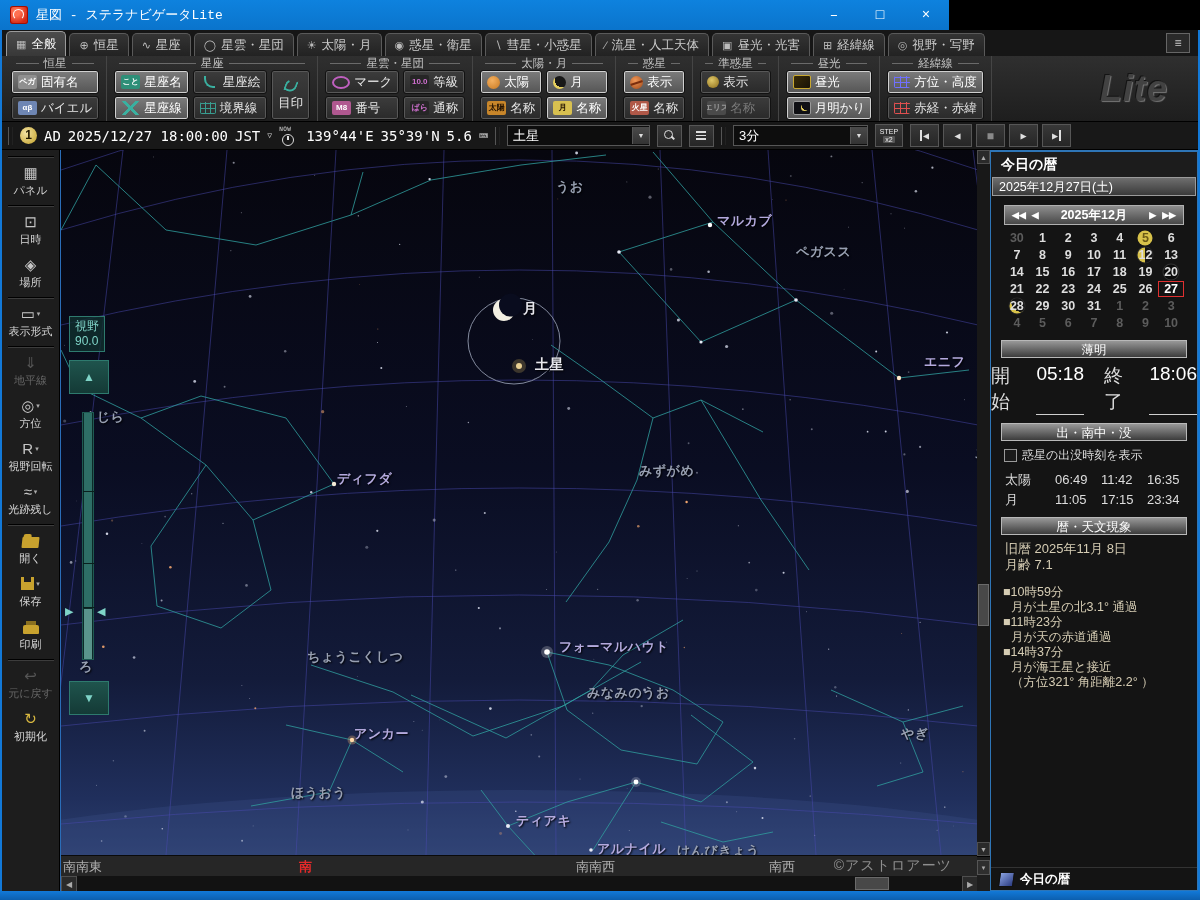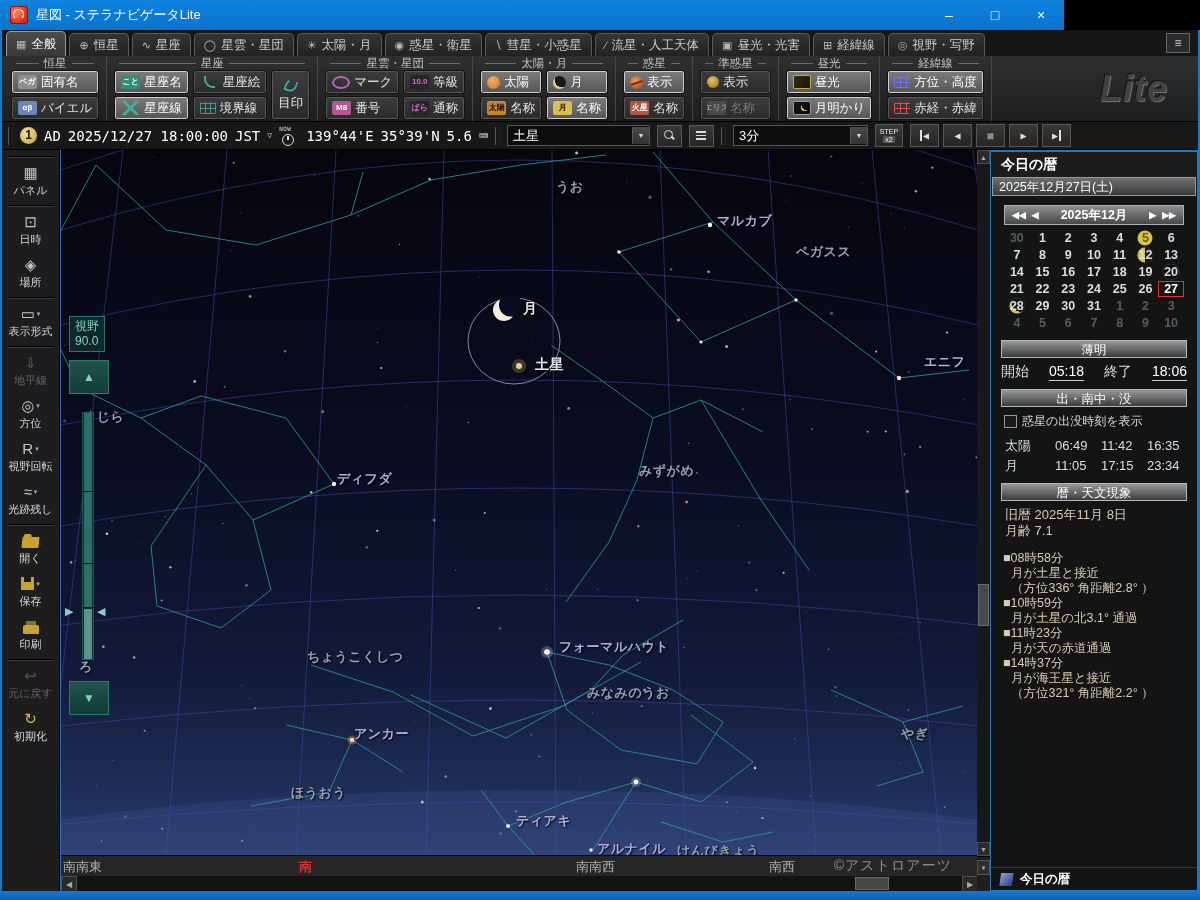--- a/index.html
+++ b/index.html
@@ -1,19 +1,19 @@
 <!DOCTYPE html>
 <html><head>
 <meta charset="utf-8">
 <style>
   html,body{margin:0;padding:0;width:1200px;height:900px;background:#000;overflow:hidden;
     font-family:"Liberation Sans",sans-serif;-webkit-font-smoothing:antialiased;}
   
-  .titlebar{position:absolute;left:0;top:0;width:1064px;height:30px;background:linear-gradient(#0e82de,#0a74cc);
-    display:flex;align-items:center;color:#fff;font-size:13px;}
+  .titlebar{position:absolute;left:0;top:0;width:949px;height:30px;background:linear-gradient(#0e82de,#0a74cc);
+    display:flex;align-items:center;color:#fff;font-size:13px;font-family:Liberation Mono, monospace;}
   .appicon{width:18px;height:18px;margin:0 8px 0 10px;border-radius:3px;background:radial-gradient(circle at 35% 35%,#ff7050 20%,#d42814 70%);
     box-shadow:inset 0 0 0 1px #a01005;position:relative;flex:none;}
   .appicon::before{content:'';position:absolute;left:3px;top:3px;width:9px;height:9px;border:1.5px solid #fff;border-radius:50%;border-bottom-color:transparent;}
   .wbtns{margin-left:auto;display:flex;height:100%;}
   .wbtn{width:46px;height:100%;display:flex;align-items:center;justify-content:center;font-size:14px;color:#fff;}
   
   .tabbar{position:absolute;left:0;top:30px;width:1200px;height:26px;background:#161616;display:flex;align-items:flex-end;padding-left:6px;box-sizing:border-box;}
   .tabs{display:flex;align-items:flex-end;height:100%;}
   .tab{display:flex;align-items:center;gap:5px;height:22px;padding:0 9px;margin-right:3px;font-size:12.5px;color:#ccc;
     background:linear-gradient(#343434,#222);border:1px solid #5a5a5a;border-bottom:none;border-radius:5px 5px 0 0;white-space:nowrap;}
@@ -155,21 +155,21 @@
   .cal-cell.today{border:1px solid #e03030;color:#fff;}
   .moonbg{position:absolute;left:50%;top:50%;width:15px;height:15px;border-radius:50%;transform:translate(-50%,-50%);}
   .m-full{background:#d8c24a;}
   .m-last{background:linear-gradient(90deg,#d8c24a 50%,#141414 50%);box-shadow:0 0 0 1px #2a2a2a;}
   .m-new{background:#0c0c0c;box-shadow:0 0 0 1px #333;}
   .m-crescent{background:radial-gradient(circle at 72% 28%,#141414 58%,#d8c24a 59%);box-shadow:0 0 0 1px #2a2a2a;}
   .cal-cell .num{position:relative;}
   .cal-cell.mfull .num{color:#6b5a16;}
   .rp-bar{margin:7px 10px 0;height:18px;line-height:18px;text-align:center;font-size:12.5px;color:#fff;
     background:linear-gradient(#989898,#3c3c3c);border:1px solid #b8b8b8;box-sizing:border-box;flex:none;}
-  .tw-row{display:flex;justify-content:center;gap:20px;padding:5px 0 1px;font-size:14px;color:#ddd;flex:none;}
+  .tw-row{display:flex;justify-content:center;gap:20px;padding:5px 0 1px;font-size:19px;color:#ddd;flex:none;}
   .u{border-bottom:1px solid #cfcfcf;color:#fff;}
   .cb-row{display:flex;align-items:center;gap:5px;margin:6px 0 2px 13px;font-size:12px;color:#ddd;flex:none;}
   .cb{width:11px;height:11px;background:#1a1a1a;border:1px solid #9a9a9a;flex:none;}
   .rs-rows{margin:4px 0 0 14px;flex:none;}
   .rs-row{display:grid;grid-template-columns:50px 46px 46px 46px;font-size:13px;line-height:20px;color:#ddd;}
   .ph{margin-left:14px;font-size:13px;line-height:16px;color:#d6cdb4;flex:none;}
   .ph-first{margin-top:6px;}
   .ev-list{margin:12px 0 0 12px;flex:none;}
   .ev-t{font-size:12.5px;line-height:15px;color:#d6cdb4;}
   .ev-l{font-size:12.5px;line-height:15px;color:#d6cdb4;padding-left:8px;}
@@ -998,25 +998,20 @@
         <span>11:05</span>
         <span>17:15</span>
         <span>23:34</span>
       </div>
     </div>
   <div class="rp-bar">暦・天文現象</div>
   <div class="ph ph-first">旧暦 2025年11月 8日</div>
   <div class="ph">月齢 7.1</div>
   <div class="ev-list" id="ev-list">
       <div class="ev">
-        <div class="ev-t">■08時58分</div>
-        <div class="ev-l">月が土星と接近</div>
-        <div class="ev-l">（方位336° 角距離2.8° ）</div>
-      </div>
-      <div class="ev">
         <div class="ev-t">■10時59分</div>
         <div class="ev-l">月が土星の北3.1° 通過</div>
       </div>
       <div class="ev">
         <div class="ev-t">■11時23分</div>
         <div class="ev-l">月が天の赤道通過</div>
       </div>
       <div class="ev">
         <div class="ev-t">■14時37分</div>
         <div class="ev-l">月が海王星と接近</div>

